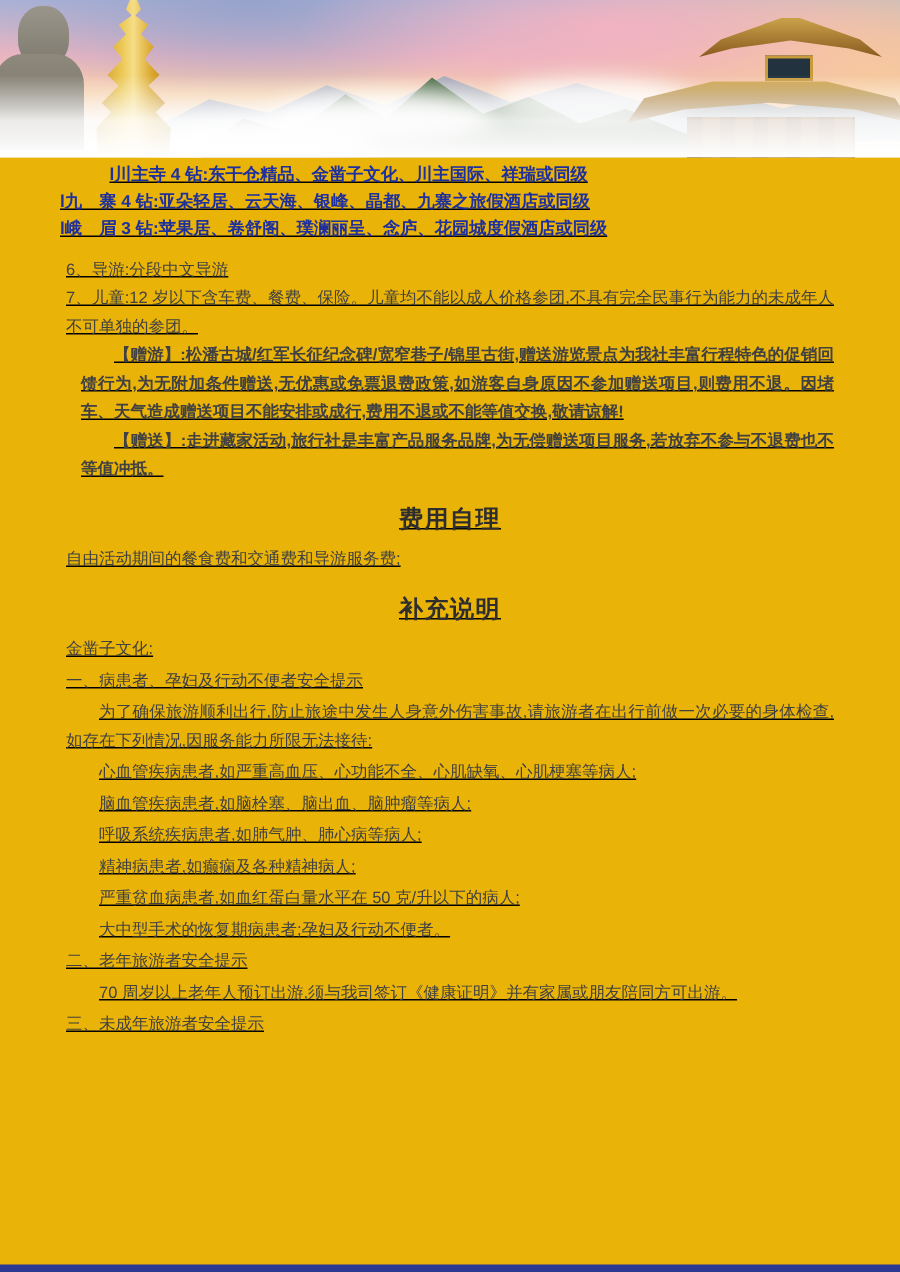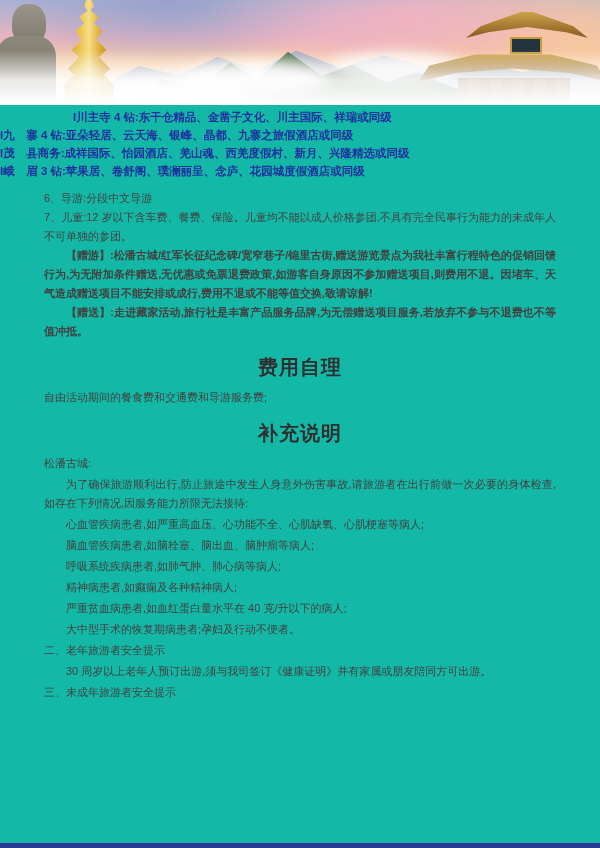--- a/index.html
+++ b/index.html
@@ -1,17 +1,17 @@
 <!DOCTYPE html>
 <html><head>
 <meta charset="utf-8">
 <style>
   html,body{margin:0;padding:0;background:#fff;}
   body{font-family:"Liberation Sans", sans-serif;}
-  .page{position:relative;width:600px;height:848px;background:#14b8a6;overflow:hidden;margin:0 auto;}
+  .page{position:relative;width:600px;height:848px;background:#eab308;overflow:hidden;margin:0 auto;text-decoration:underline;}
 
   
   .hero{position:relative;height:105px;overflow:hidden;
     background:
       radial-gradient(ellipse 300px 80px at 68% 18%, rgba(243,178,194,.95), rgba(243,178,194,0) 70%),
       radial-gradient(ellipse 260px 90px at 28% 2%, rgba(148,160,202,.85), rgba(148,160,202,0) 70%),
       radial-gradient(ellipse 280px 110px at 93% 32%, rgba(248,203,150,.95), rgba(248,203,150,0) 72%),
       linear-gradient(180deg,#aab3d6 0%,#e9b4c0 35%,#f5cfa8 60%,#f3e3da 82%,#ffffff 100%);}
   .m-back{position:absolute;left:110px;right:0;top:32px;height:62px;opacity:.75;
     background:linear-gradient(180deg,#8093b1,#a8b7c8);
@@ -41,28 +41,28 @@
     clip-path:polygon(0 100%,6% 45%,30% 8%,70% 8%,94% 45%,100% 100%,80% 70%,50% 55%,20% 70%);}
   .tbody{position:absolute;right:38px;top:66px;width:112px;height:38px;
     background:repeating-linear-gradient(90deg,#6d4522 0 10px,#8a5a30 10px 22px);}
   .mist{position:absolute;left:0;right:0;bottom:0;height:55px;
     background:linear-gradient(180deg,rgba(255,255,255,0),rgba(255,255,255,.85) 55%,#fff 100%);}
 
   
   .hotel-list{padding-top:3px;}
   .hotel-line{font-weight:700;color:#1e2f9e;font-size:11.5px;line-height:18px;white-space:nowrap;}
   .ind-a{margin-left:73px;}
-  .ind-b{}
+  .ind-b{margin-left:40px;}
 
   
   .content{padding:9px 44px 0;color:#414141;font-size:11px;}
   .body-line{margin:0;line-height:19px;text-align:justify;}
   .bold{font-weight:700;}
-  .tindent{text-indent:2em;}
-  .sec-title{text-align:center;font-size:20px;font-weight:700;color:#2e2e2e;margin:13px 0 7px;letter-spacing:1px;}
+  .tindent{text-indent:2em;margin-left:10px;}
+  .sec-title{text-align:center;font-size:16px;font-weight:700;color:#2e2e2e;margin:13px 0 7px;letter-spacing:1px;}
   .sup-line{margin:0 0 2px;line-height:19px;text-align:justify;}
 
   .footer-bar{position:absolute;left:0;bottom:0;width:100%;height:5px;background:#2b3990;}
 </style>
 </head>
 <body>
 
 <div class="page">
 
   <div class="hero">
@@ -81,41 +81,41 @@
       <div class="plaque"></div>
       <div class="roof2"></div>
       <div class="tbody"></div>
     </div>
     <div class="mist"></div>
   </div>
 
   <div class="hotel-list">
     <div class="hotel-line ind-a">l川主寺 4 钻:东干仓精品、金凿子文化、川主国际、祥瑞或同级</div>
     <div class="hotel-line ind-b">l九　寨 4 钻:亚朵轻居、云天海、银峰、晶都、九寨之旅假酒店或同级</div>
-    <div class="hotel-line ind-b">l茂　县商务:成祥国际、怡园酒店、羌山魂、西羌度假村、新月、兴隆精选或同级</div>
     <div class="hotel-line ind-b">l峨　眉 3 钻:苹果居、卷舒阁、璞澜丽呈、念庐、花园城度假酒店或同级</div>
   </div>
 
   <div class="content">
     <p class="body-line">6、导游:分段中文导游</p>
     <p class="body-line">7、儿童:12 岁以下含车费、餐费、保险。儿童均不能以成人价格参团,不具有完全民事行为能力的未成年人不可单独的参团。</p>
     <p class="body-line bold tindent">【赠游】:松潘古城/红军长征纪念碑/宽窄巷子/锦里古街,赠送游览景点为我社丰富行程特色的促销回馈行为,为无附加条件赠送,无优惠或免票退费政策,如游客自身原因不参加赠送项目,则费用不退。因堵车、天气造成赠送项目不能安排或成行,费用不退或不能等值交换,敬请谅解!</p>
     <p class="body-line bold tindent">【赠送】:走进藏家活动,旅行社是丰富产品服务品牌,为无偿赠送项目服务,若放弃不参与不退费也不等值冲抵。</p>
 
     <h2 class="sec-title">费用自理</h2>
     <p class="body-line">自由活动期间的餐食费和交通费和导游服务费;</p>
 
     <h2 class="sec-title">补充说明</h2>
-    <p class="sup-line">松潘古城:</p>
+    <p class="sup-line">金凿子文化:</p>
+    <p class="sup-line">一、病患者、孕妇及行动不便者安全提示</p>
     <p class="sup-line tindent">为了确保旅游顺利出行,防止旅途中发生人身意外伤害事故,请旅游者在出行前做一次必要的身体检查,如存在下列情况,因服务能力所限无法接待:</p>
     <p class="sup-line tindent">心血管疾病患者,如严重高血压、心功能不全、心肌缺氧、心肌梗塞等病人;</p>
     <p class="sup-line tindent">脑血管疾病患者,如脑栓塞、脑出血、脑肿瘤等病人;</p>
     <p class="sup-line tindent">呼吸系统疾病患者,如肺气肿、肺心病等病人;</p>
     <p class="sup-line tindent">精神病患者,如癫痫及各种精神病人;</p>
-    <p class="sup-line tindent">严重贫血病患者,如血红蛋白量水平在 40 克/升以下的病人;</p>
+    <p class="sup-line tindent">严重贫血病患者,如血红蛋白量水平在 50 克/升以下的病人;</p>
     <p class="sup-line tindent">大中型手术的恢复期病患者;孕妇及行动不便者。</p>
     <p class="sup-line">二、老年旅游者安全提示</p>
-    <p class="sup-line tindent">30 周岁以上老年人预订出游,须与我司签订《健康证明》并有家属或朋友陪同方可出游。</p>
+    <p class="sup-line tindent">70 周岁以上老年人预订出游,须与我司签订《健康证明》并有家属或朋友陪同方可出游。</p>
     <p class="sup-line">三、未成年旅游者安全提示</p>
   </div>
 
   <div class="footer-bar"></div>
 </div>
 
 </body></html>

